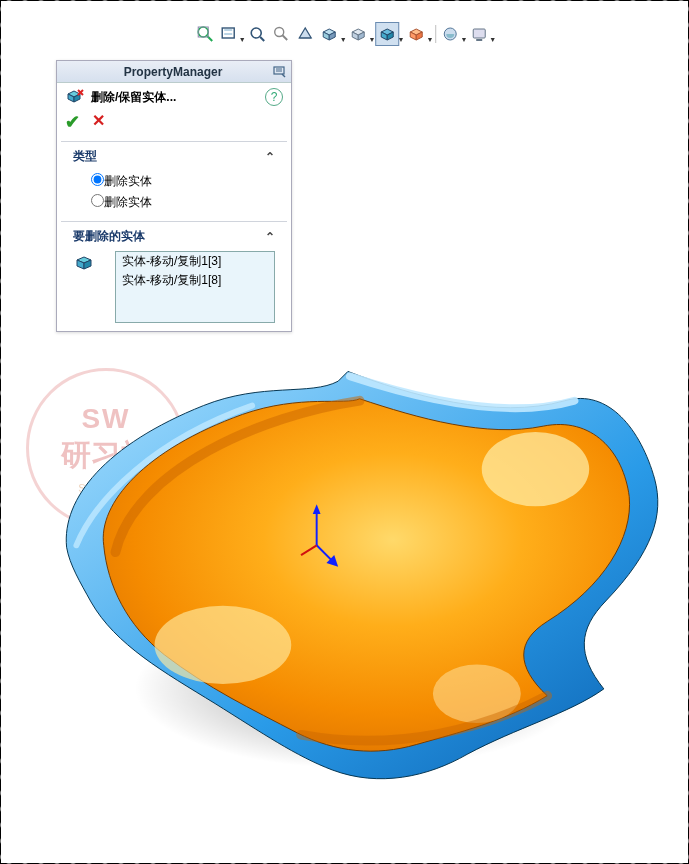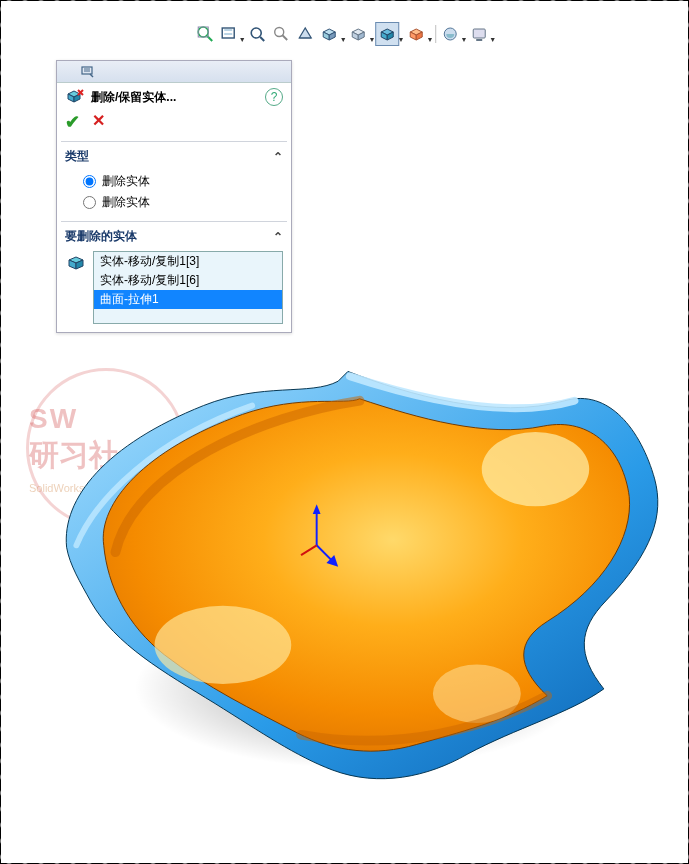--- a/index.html
+++ b/index.html
@@ -39,34 +39,34 @@
 .pm-pin, .pm-inv { width: 20px; height: 18px; display: flex; align-items: center; justify-content: center; cursor: pointer; }
 .pm-pin { margin-right: 2px; }
 .pm-feature { display: flex; align-items: center; height: 28px; padding: 8px 8px; gap: 6px; }
 .pm-feature .ficon svg { width: 20px; height: 20px; }
 .pm-feature .fname { font-weight: bold; }
 .pm-help { width: 18px; height: 18px; border-radius: 50%; border: 1px solid #5a8; color: #3a7; display: flex; align-items: center; justify-content: center; font-size: 12px; margin-left: auto; cursor: pointer; }
 .pm-okcancel { display: flex; gap: 12px; padding: 0 8px 8px; }
 .ok-btn { color: #2a9b2a; font-size: 18px; cursor: pointer; font-weight: bold; }
 .cancel-btn { color: #d62020; font-size: 16px; cursor: pointer; font-weight: bold; }
 .pm-sep { height: 1px; background: #d0d4dc; margin: 0 4px; }
-.pm-group { padding: 6px 8px 8px; }
+.pm-group { padding: 6px 16px 8px; }
 .pm-ghead { display: flex; align-items: center; font-weight: bold; color: #1a3a6a; margin-bottom: 6px; }
 .pm-ghead .chev { margin-left: auto; font-size: 12px; cursor: pointer; color: #444; }
-.radio-row { display: flex; align-items: center; gap: 6px; padding: 2px 0 2px 18px; }
+.radio-row { display: flex; align-items: flex-start; padding: 2px 0 2px 18px; }
 .radio-row input { cursor: pointer; }
-.bodies-wrap { display: flex; gap: 6px; }
+.bodies-wrap { display: flex; gap: 20px; }
 .bodies-icon svg { width: 22px; height: 22px; }
 .bodies-list { flex: 1; border: 1px solid #8aa; background: #e9f5fb; min-height: 72px; }
 .body-item { padding: 1px 6px; font-size: 12px; cursor: pointer; }
 .body-item.selected { background: #1185ff; color: #fff; }
 .bodies-list .blank { height: 14px; }
 
 
-.watermark { position: absolute; left: 18px; top: 360px; width: 160px; height: 160px; border: 3px solid rgba(210,80,80,.25); border-radius: 50%; display: flex; flex-direction: column; justify-content: center; color: rgba(210,80,80,.35); z-index: 1; }
+.watermark { position: absolute; left: 18px; top: 360px; width: 160px; height: 160px; border: 3px solid rgba(210,80,80,.25); border-radius: 50%; display: flex; flex-direction: column; align-items: center; justify-content: center; color: rgba(210,80,80,.35); z-index: 1; }
 .watermark .wm1 { font-size: 28px; font-weight: bold; letter-spacing: 2px; }
 .watermark .wm2 { font-size: 30px; font-weight: bold; }
 .watermark .wm3 { font-size: 11px; margin-top: 6px; color: rgba(210,140,80,.4); font-family: Arial; }
 
 
 .viewport { position: absolute; inset: 0; z-index: 2; pointer-events: none; }
 .viewport svg { width: 100%; height: 100%; }
 
 .shadow-ellipse { position: absolute; left: 40px; top: 540px; width: 620px; height: 280px;
   background: radial-gradient(ellipse 50% 40% at 50% 50%, rgba(0,0,0,.35), rgba(0,0,0,.12) 50%, transparent 72%);
@@ -258,20 +258,21 @@
           <rect x="3" y="4" width="12" height="9" rx="1" fill="#dde" stroke="#678"></rect>
           <rect x="6" y="14" width="6" height="2" fill="#678"></rect>
         </svg>
       </div>
       <span class="drop-arrow">▼</span>
   </div>
 
   <div class="pm-panel">
     <div class="pm-title">
       <span class="pm-inv" style="visibility:hidden">‹</span>
+      <span class="pm-title-text">PropertyManager</span>
       <span class="pm-pin">
         <svg width="14" height="14" viewBox="0 0 14 14">
             <rect x="2" y="2" width="10" height="7" fill="none" stroke="#468" stroke-width="1.2"></rect>
             <line x1="4" y1="4" x2="10" y2="4" stroke="#468"></line>
             <line x1="4" y1="6" x2="10" y2="6" stroke="#468"></line>
             <path d="M10 9l3 3" stroke="#468" stroke-width="1.4"></path>
           </svg>
       </span>
     </div>
     <div class="pm-feature">
@@ -315,21 +316,20 @@
       <div class="bodies-wrap">
         <span class="bodies-icon">
           <svg viewBox="0 0 22 22">
               <path d="M4 9l7-3 7 3-7 3z" fill="#6cd" stroke="#246"></path>
               <path d="M4 9v6l7 3v-6z" fill="#4ac" stroke="#246"></path>
               <path d="M18 9v6l-7 3v-6z" fill="#28a" stroke="#246"></path>
             </svg>
         </span>
         <div class="bodies-list" id="bodies-list">
             <div class="body-item">实体-移动/复制1[3]</div>
-            <div class="body-item">实体-移动/复制1[6]</div>
-            <div class="body-item selected">曲面-拉伸1</div>
+            <div class="body-item">实体-移动/复制1[8]</div>
             <div class="blank"></div>
           </div>
       </div>
     </div>
   </div>
 
 </div>
 
 </body></html>

